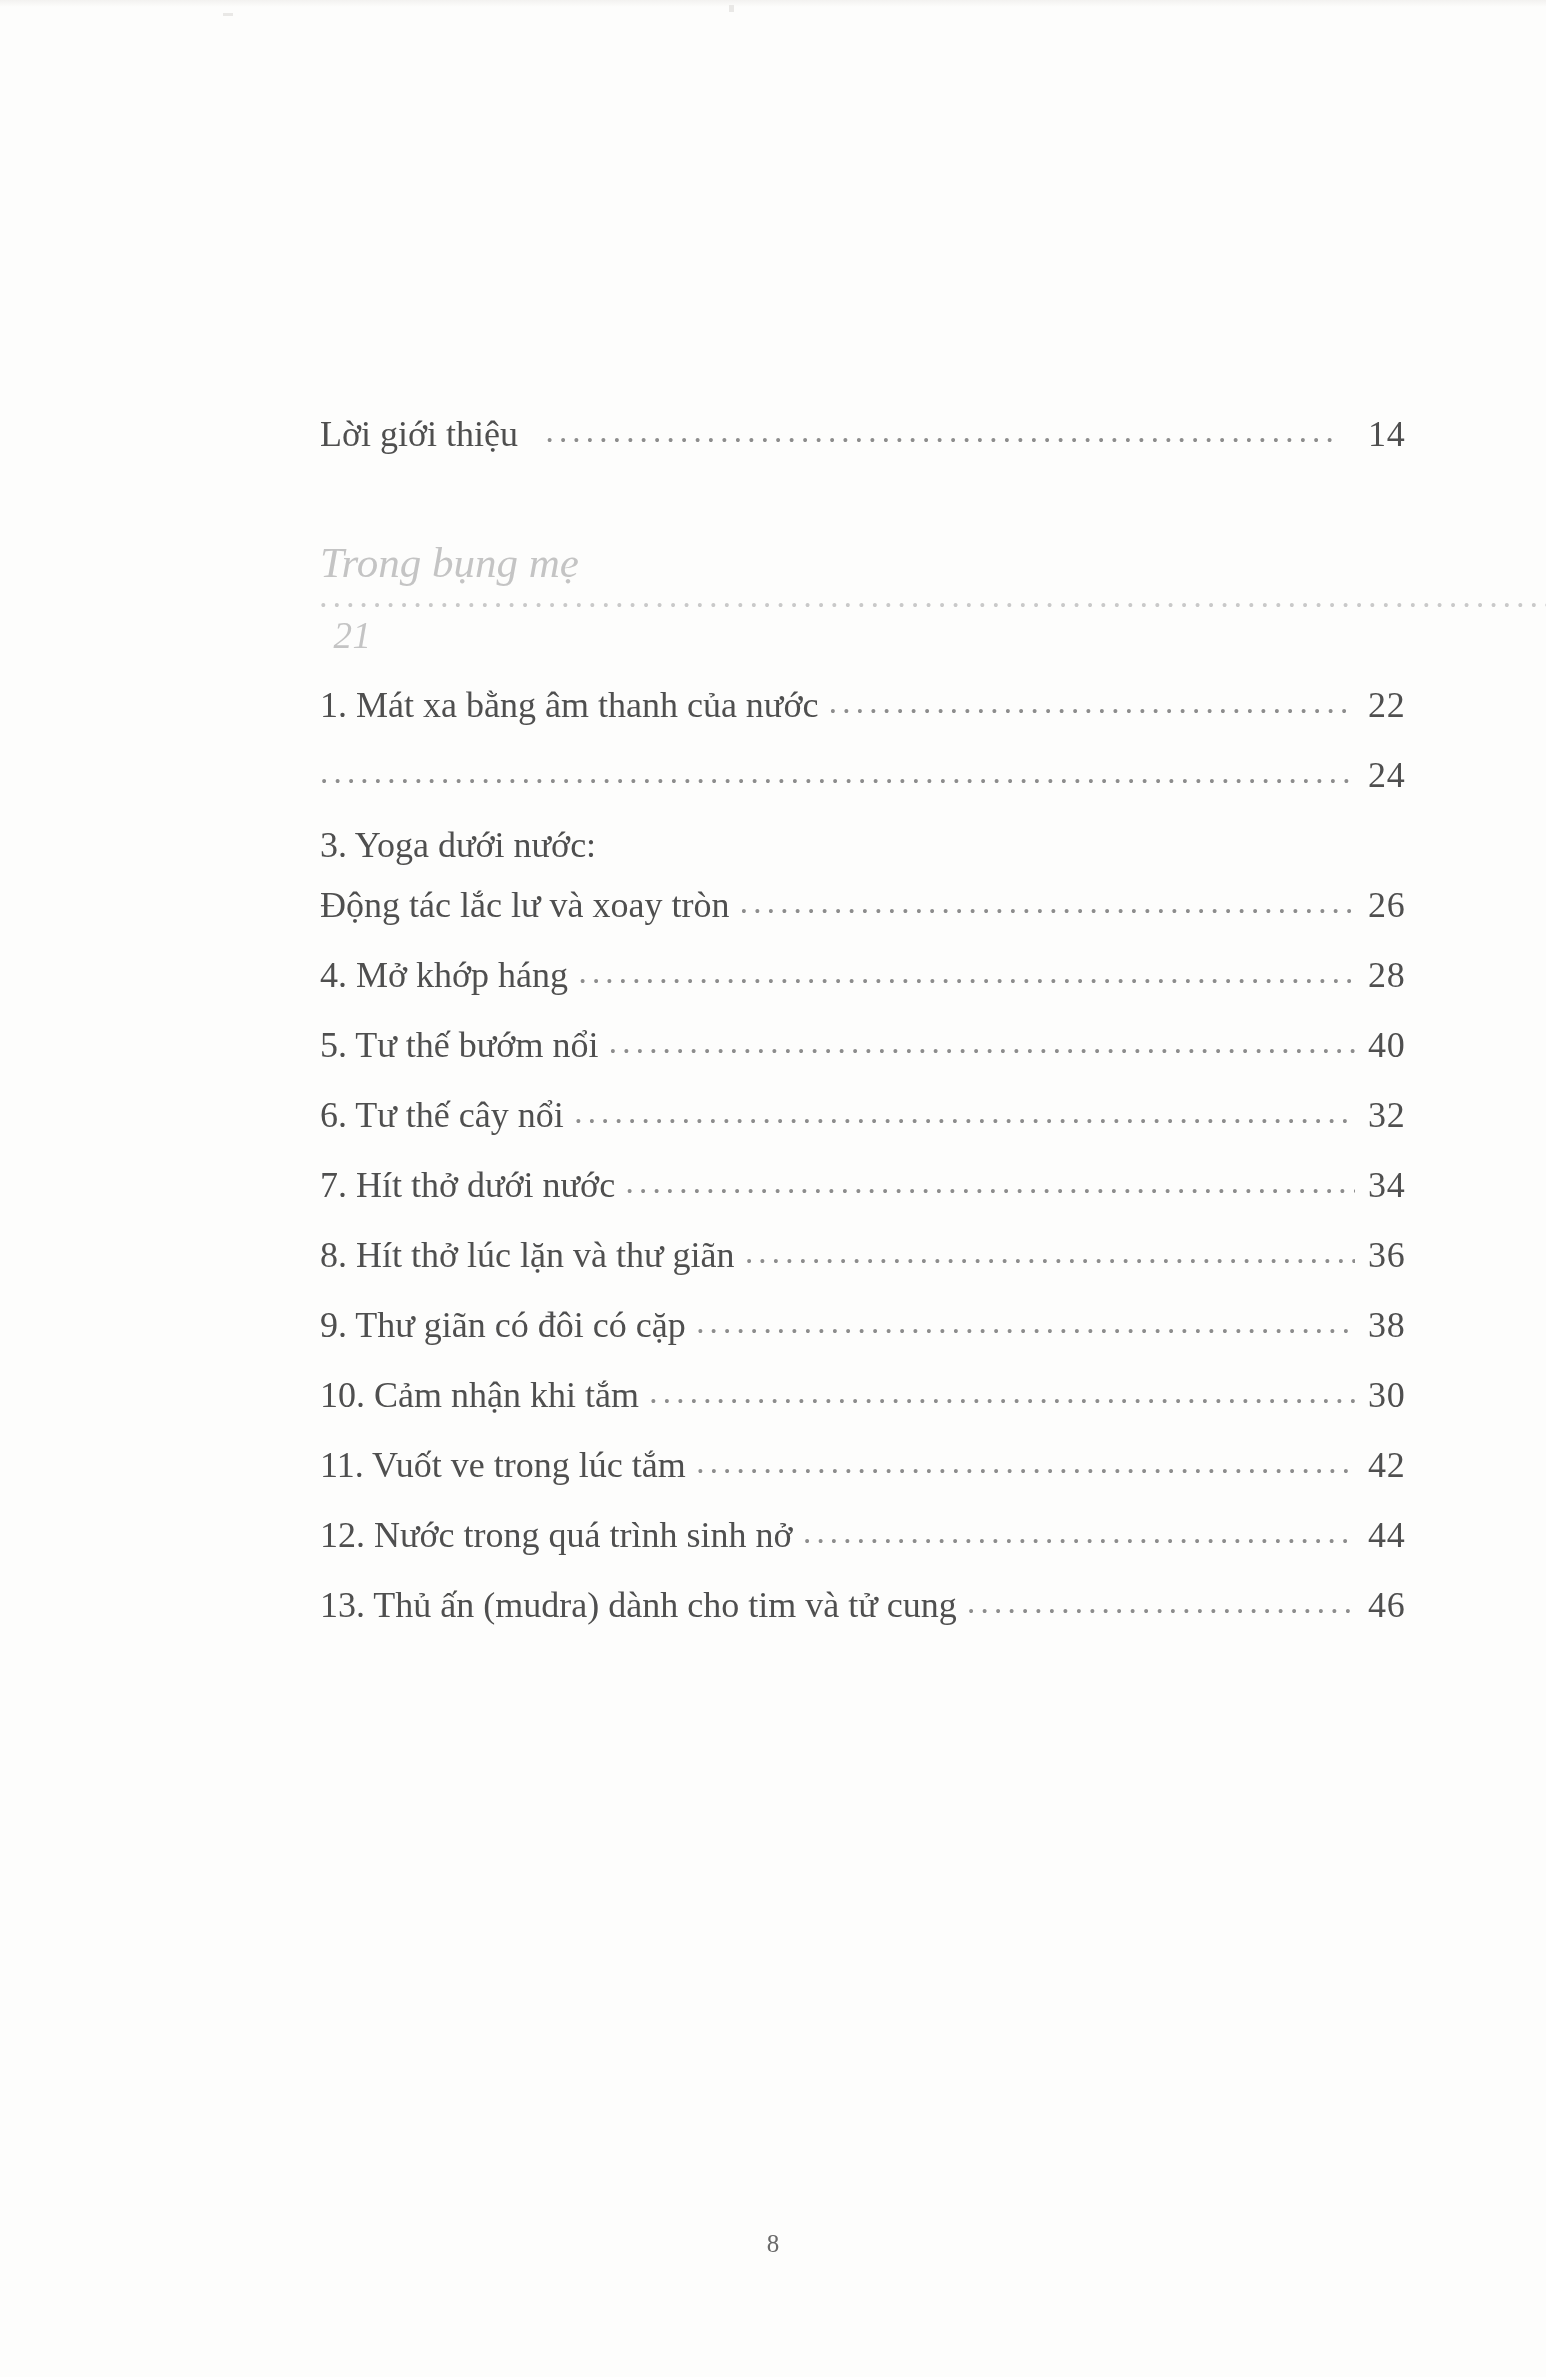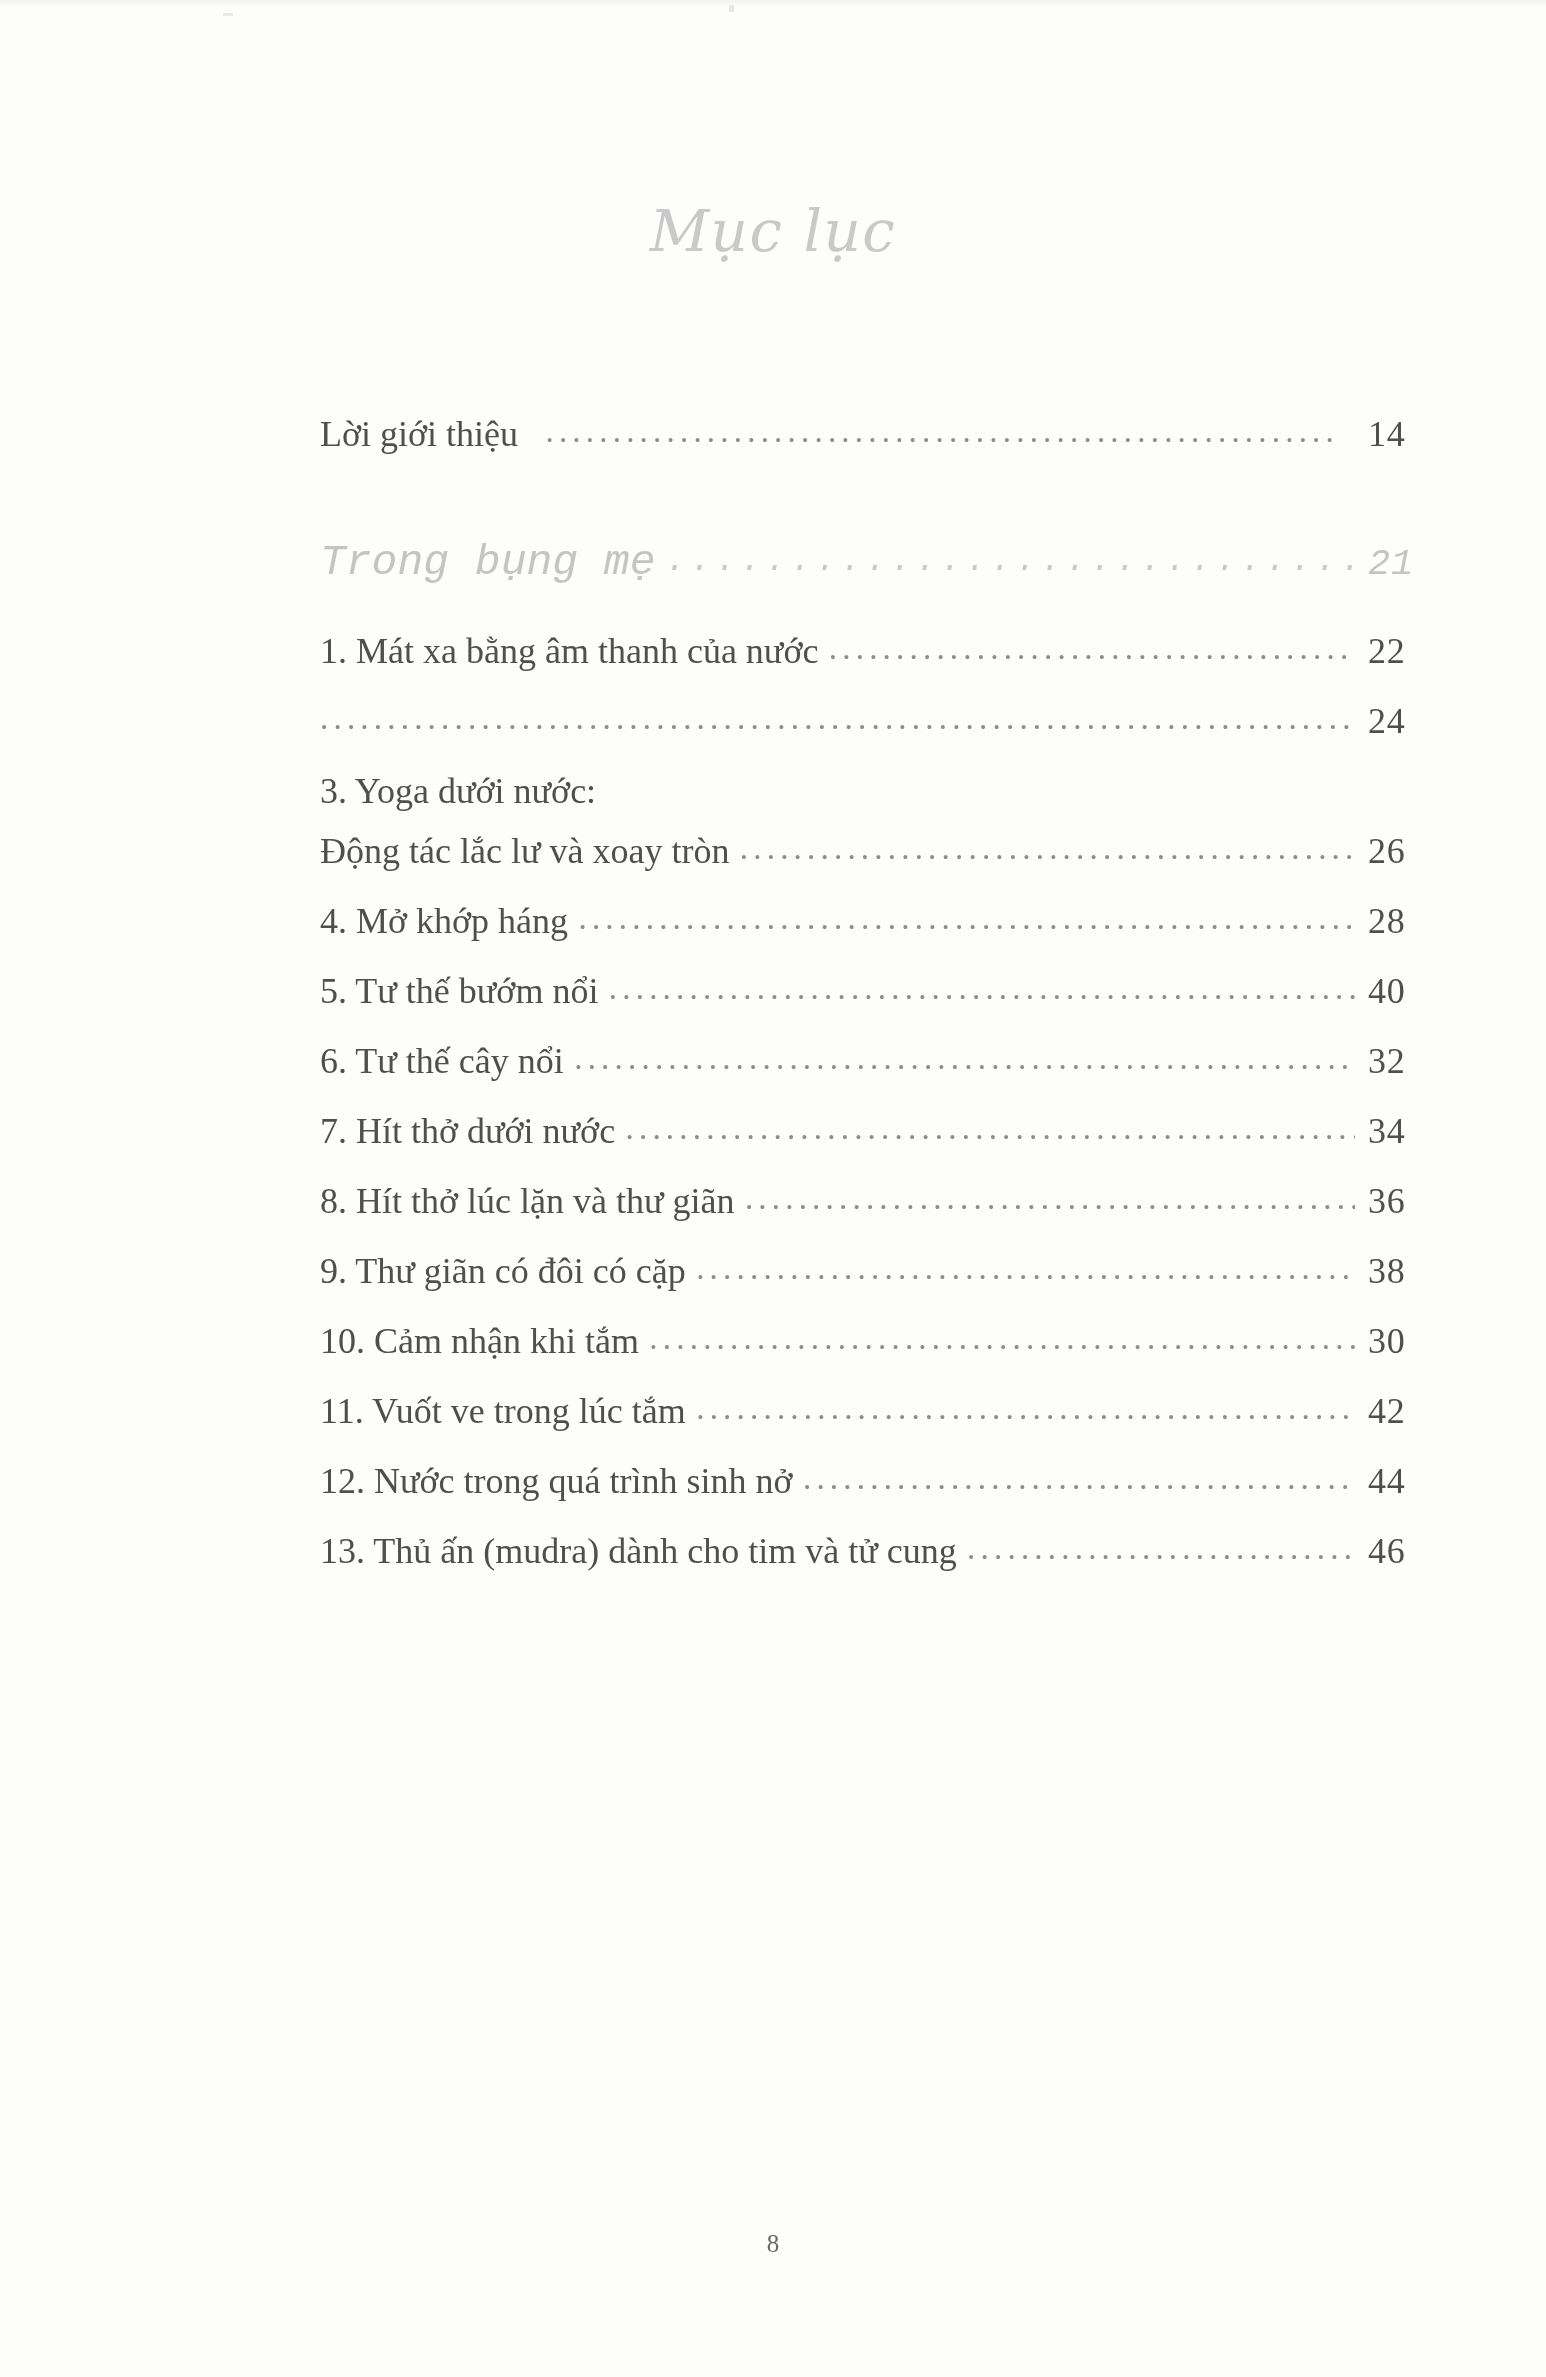--- a/index.html
+++ b/index.html
@@ -90,25 +90,26 @@
     text-align: left;
     letter-spacing: 0.7px;
   }
 
   .row.intro {
     margin-bottom: 89px;
     gap: 17px;
   }
 
   .row.section {
-    font-family: Liberation Mono, monospace;
+    font-family: Liberation Serif, serif;
     font-style: italic;
     font-size: 43px;
     color: #c4c4c4;
-    margin-bottom: 49px;
+    margin-bottom: 33px;
+    flex-direction: column;
   }
   .row.section .leader {
     color: #c9c9c9;
     font-size: 33px;
     letter-spacing: 5.2px;
   }
   .row.section .page-num {
     color: #c4c4c4;
     font-size: 37px;
   }
@@ -129,21 +130,20 @@
   }
 </style>
 </head>
 <body>
 
 <div class="page">
   <div class="scan-edge-top"></div>
   <div class="scan-mark" style="top:13.4px;left:223px;width:10.4px;height:3px;"></div>
   <div class="scan-mark" style="top:4.5px;left:729px;width:4.5px;height:7.4px;"></div>
 
-  <div class="toc-title">Mục lục</div>
 
   <div class="toc-body">
 
     <div class="row intro">
       <span class="label">Lời giới thiệu</span>
       <span class="leader">
           <span>............................................................................................................................................................</span>
         </span>
       <span class="page-num">14</span>
     </div>

